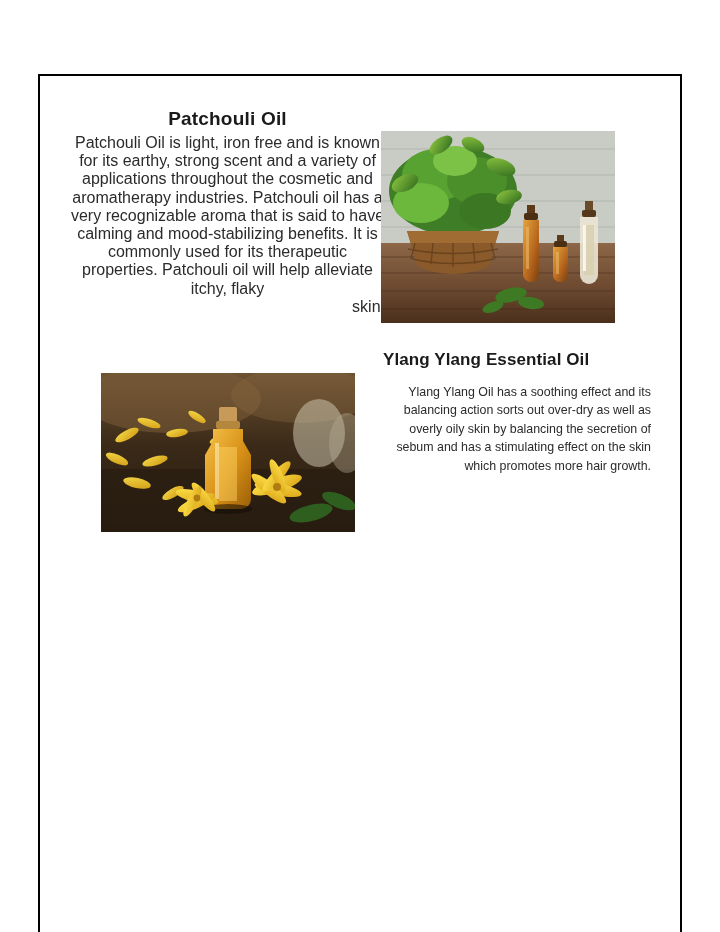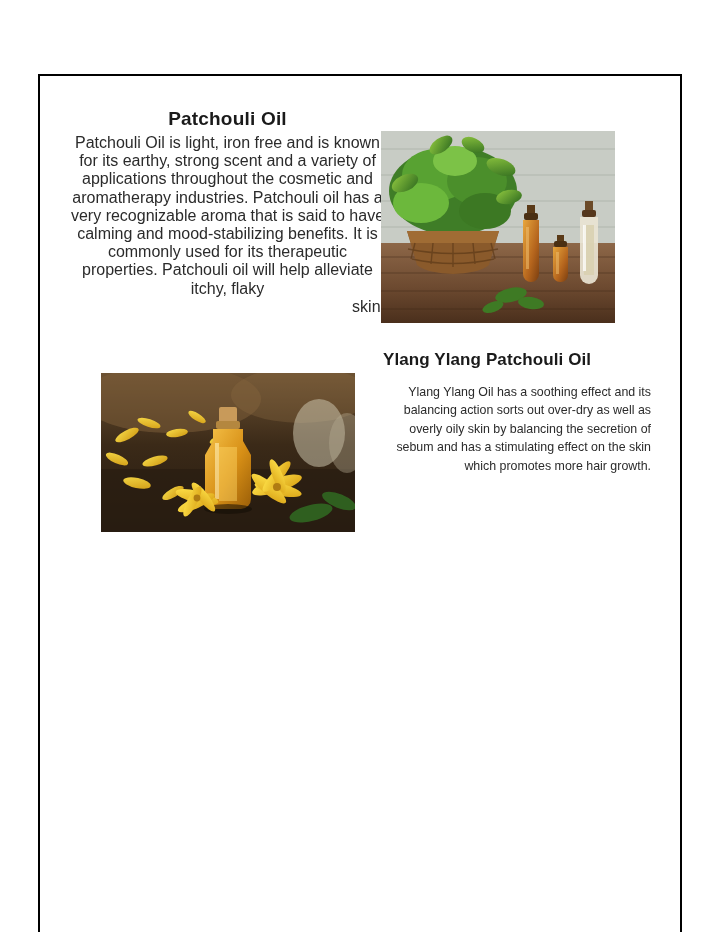--- a/index.html
+++ b/index.html
@@ -227,21 +227,21 @@
 
             <g fill="#3e7a24">
               <ellipse cx="130" cy="164" rx="16" ry="7" transform="rotate(-12 130 164)"></ellipse>
               <ellipse cx="150" cy="172" rx="13" ry="6" transform="rotate(8 150 172)"></ellipse>
               <ellipse cx="112" cy="176" rx="11" ry="5" transform="rotate(-20 112 176)"></ellipse>
             </g>
           </svg>
         </div>
       </div>
 
-      <div class="sec2-title">Ylang Ylang Patchouli Oil</div>
+      <div class="sec2-title">Ylang Ylang Essential Oil</div>
 
       <div class="sec2-body">Ylang Ylang Oil has a soothing effect and its balancing action sorts out over-dry as well as overly oily skin by balancing the secretion of sebum and has a stimulating effect on the skin which promotes more hair growth.</div>
 
       <div class="img-ylang">
         <div class="photo-wrap">
           <svg class="img-inner" viewBox="0 0 254 159" preserveAspectRatio="none">
             <defs>
               <linearGradient id="darkbg" x1="0" y1="0" x2="0" y2="1">
                 <stop offset="0%" stop-color="#6d5233"></stop>
                 <stop offset="45%" stop-color="#3b2a18"></stop>

